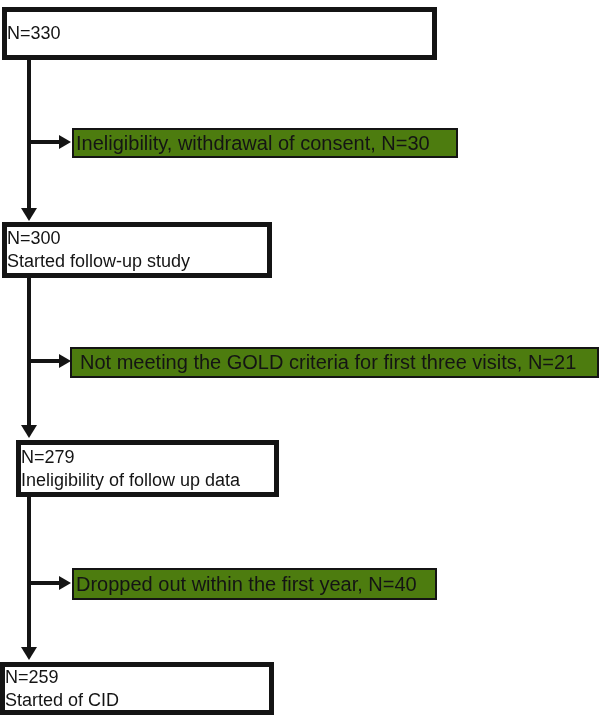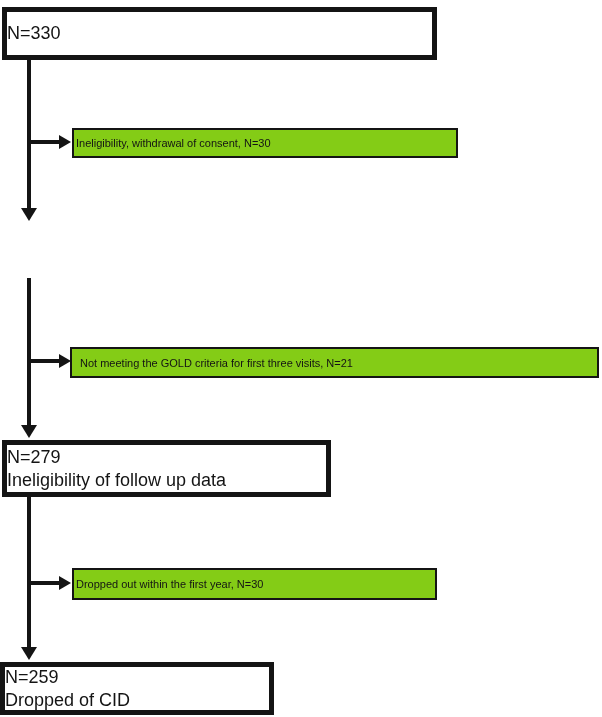--- a/index.html
+++ b/index.html
@@ -23,29 +23,29 @@
     flex-direction: column;
     justify-content: center;
     align-items: flex-start;
     text-align: center;
     font-size: 18px;
     line-height: 23px;
     white-space: nowrap;
   }
   #box1 { left: 2px;  top: 7px;   width: 435px; height: 53px; }
   #box2 { left: 2px;  top: 222px; width: 270px; height: 56px; }
-  #box3 { left: 2px;  top: 440px; width: 329px; height: 57px; }
+  #box3 { left: 16px;  top: 440px; width: 263px; height: 57px; }
   #box4 { left: 0px;  top: 662px; width: 274px; height: 53px; }
 
   
   .side-box {
     position: absolute;
     border: 2px solid #141414;
-    background: #84cc16;
-    font-size: 11px;
+    background: #4d7c0f;
+    font-size: 20px;
     display: flex;
     align-items: center;
     padding-left: 2px;
     white-space: nowrap;
     overflow: hidden;
   }
   #side1 { left: 72px; top: 128px; width: 386px; height: 30px; }
   #side2 { left: 70px; top: 347px; width: 529px; height: 31px; padding-left: 8px; }
   #side3 { left: 72px; top: 568px; width: 365px; height: 32px; }
 
@@ -93,20 +93,24 @@
 
   <div class="vline" id="vline1"></div>
   <div class="arrow-down" id="arrowdown1"></div>
   <div class="hline" id="branch1"></div>
   <div class="arrow-right" id="arrowright1"></div>
 
   <div class="side-box" id="side1">
     <span>Ineligibility, withdrawal of consent, N=30</span>
   </div>
 
+  <div class="main-box" id="box2">
+    <div>N=300</div>
+    <div>Started follow-up study</div>
+  </div>
 
   <div class="vline" id="vline2"></div>
   <div class="arrow-down" id="arrowdown2"></div>
   <div class="hline" id="branch2"></div>
   <div class="arrow-right" id="arrowright2"></div>
 
   <div class="side-box" id="side2">
     <span>Not meeting the GOLD criteria for first three visits, N=21</span>
   </div>
 
@@ -114,21 +118,21 @@
     <div>N=279</div>
     <div>Ineligibility of follow up data</div>
   </div>
 
   <div class="vline" id="vline3"></div>
   <div class="arrow-down" id="arrowdown3"></div>
   <div class="hline" id="branch3"></div>
   <div class="arrow-right" id="arrowright3"></div>
 
   <div class="side-box" id="side3">
-    <span>Dropped out within the first year, N=30</span>
+    <span>Dropped out within the first year, N=40</span>
   </div>
 
   <div class="main-box" id="box4">
     <div>N=259</div>
-    <div>Dropped of CID</div>
+    <div>Started of CID</div>
   </div>
 
 </div>
 
 </body></html>

